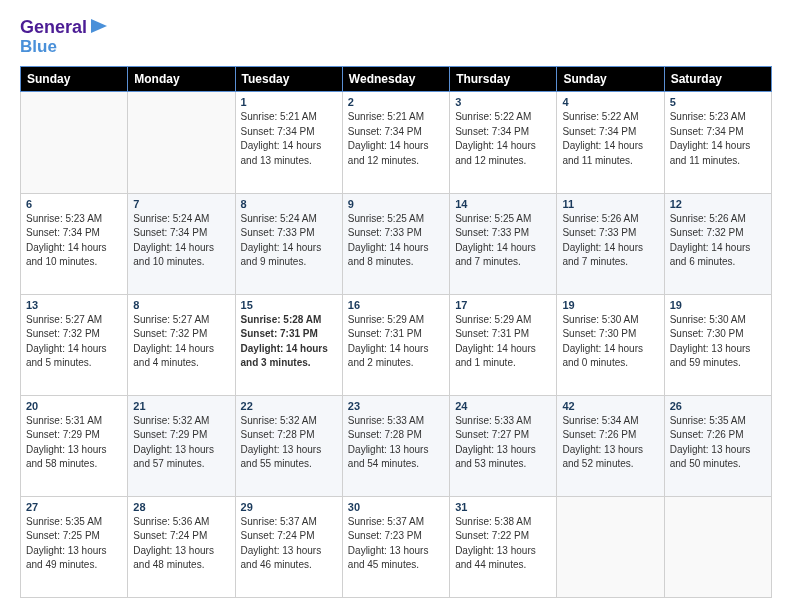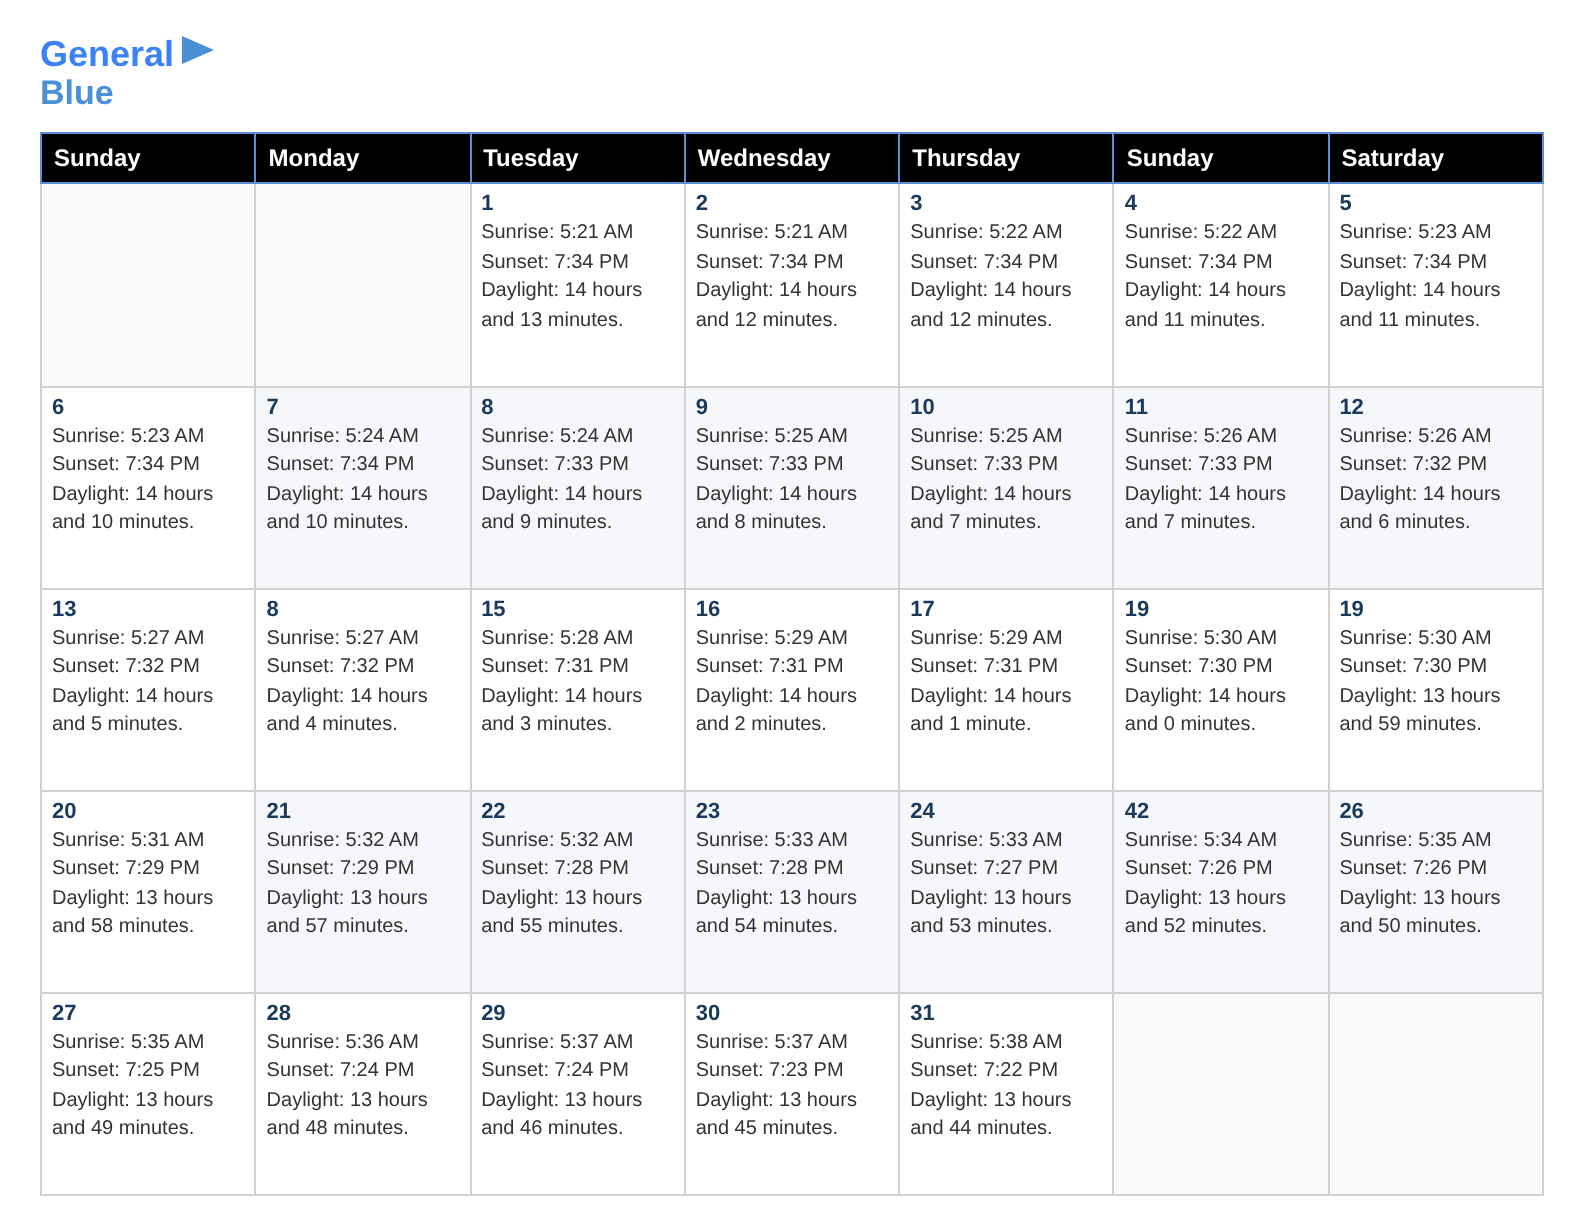--- a/index.html
+++ b/index.html
@@ -23,21 +23,21 @@
       align-items: flex-start;
       margin-bottom: 10px;
     }
     .logo {
       display: flex;
       align-items: center;
     }
     .logo-text {
       font-size: 18px;
       font-weight: bold;
-      color: #3b82f6;
+      color: #4c1d95;
       line-height: 1.1;
     }
     .title-block {
       text-align: right;
     }
     .month-title {
       font-size: 36px;
       color: #1a3a5c;
       font-weight: normal;
     }
@@ -191,21 +191,21 @@
 and 9 minutes.</div>
           </td>
           <td>
             <span class="day-number">9</span>
             <div class="day-info" style="white-space: pre-line;">Sunrise: 5:25 AM
 Sunset: 7:33 PM
 Daylight: 14 hours
 and 8 minutes.</div>
           </td>
           <td>
-            <span class="day-number">10</span>
+            <span class="day-number">14</span>
             <div class="day-info" style="white-space: pre-line;">Sunrise: 5:25 AM
 Sunset: 7:33 PM
 Daylight: 14 hours
 and 7 minutes.</div>
           </td>
           <td>
             <span class="day-number">11</span>
             <div class="day-info" style="white-space: pre-line;">Sunrise: 5:26 AM
 Sunset: 7:33 PM
 Daylight: 14 hours
@@ -229,21 +229,21 @@
           </td>
           <td>
             <span class="day-number">8</span>
             <div class="day-info" style="white-space: pre-line;">Sunrise: 5:27 AM
 Sunset: 7:32 PM
 Daylight: 14 hours
 and 4 minutes.</div>
           </td>
           <td>
             <span class="day-number">15</span>
-            <div class="day-info" style="white-space: pre-line;">Sunrise: 5:28 AM
+            <div class="day-info" style="white-space: pre-line; font-weight: bold;">Sunrise: 5:28 AM
 Sunset: 7:31 PM
 Daylight: 14 hours
 and 3 minutes.</div>
           </td>
           <td>
             <span class="day-number">16</span>
             <div class="day-info" style="white-space: pre-line;">Sunrise: 5:29 AM
 Sunset: 7:31 PM
 Daylight: 14 hours
 and 2 minutes.</div>

